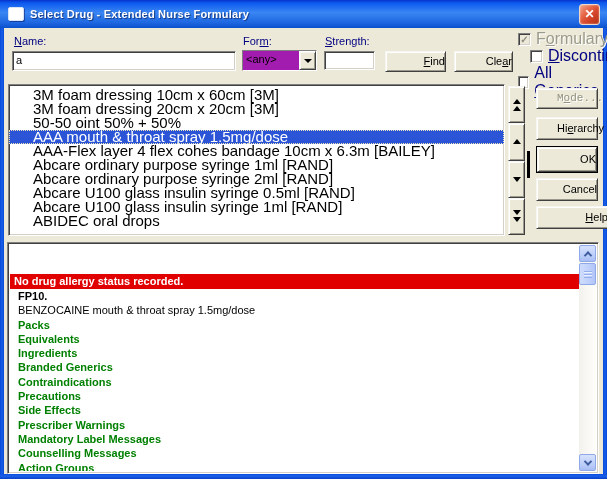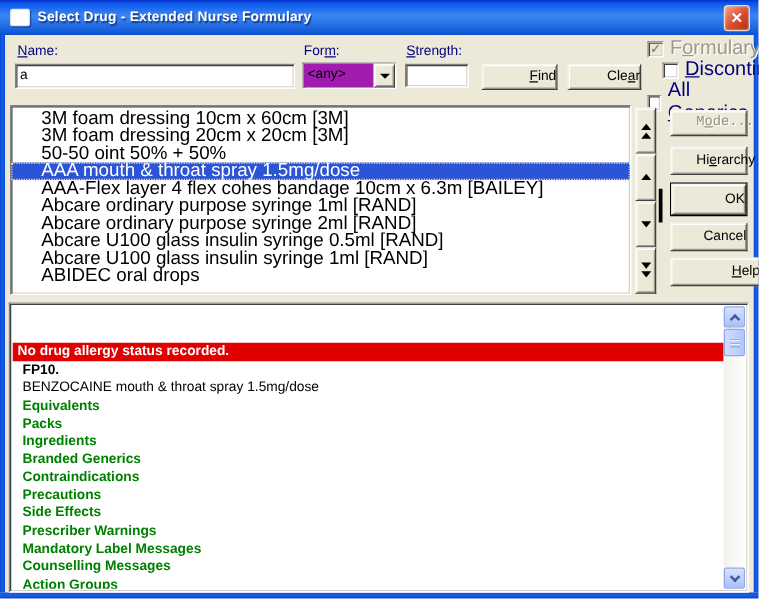--- a/index.html
+++ b/index.html
@@ -202,22 +202,22 @@
   <div class="btn raised btn-default" style="left:537px; top:147px; width:60px; height:25px; line-height:23px;">OK</div>
   <div class="btn raised" style="left:536px; top:178px; width:62px; height:23px; line-height:21px;">Cancel</div>
   <div class="btn raised" style="left:536px; top:206px; width:73px; height:23px; line-height:21px;"><u>H</u>elp</div>
 
   <div class="info-panel sunken">
     <div class="ip-content">
       <div class="allergy-banner">No drug allergy status recorded.</div>
 
     <div class="info-line st-black-bold">FP10.</div>
         <div class="info-line st-black">BENZOCAINE mouth &amp; throat spray 1.5mg/dose</div>
+        <div class="info-line st-green">Packs</div>
         <div class="info-line st-green">Equivalents</div>
-        <div class="info-line st-green">Packs</div>
         <div class="info-line st-green">Ingredients</div>
         <div class="info-line st-green">Branded Generics</div>
         <div class="info-line st-green">Contraindications</div>
         <div class="info-line st-green">Precautions</div>
         <div class="info-line st-green">Side Effects</div>
         <div class="info-line st-green">Prescriber Warnings</div>
         <div class="info-line st-green">Mandatory Label Messages</div>
         <div class="info-line st-green">Counselling Messages</div>
         <div class="info-line st-green">Action Groups</div>
         <div class="info-line st-green">Normalex</div>

